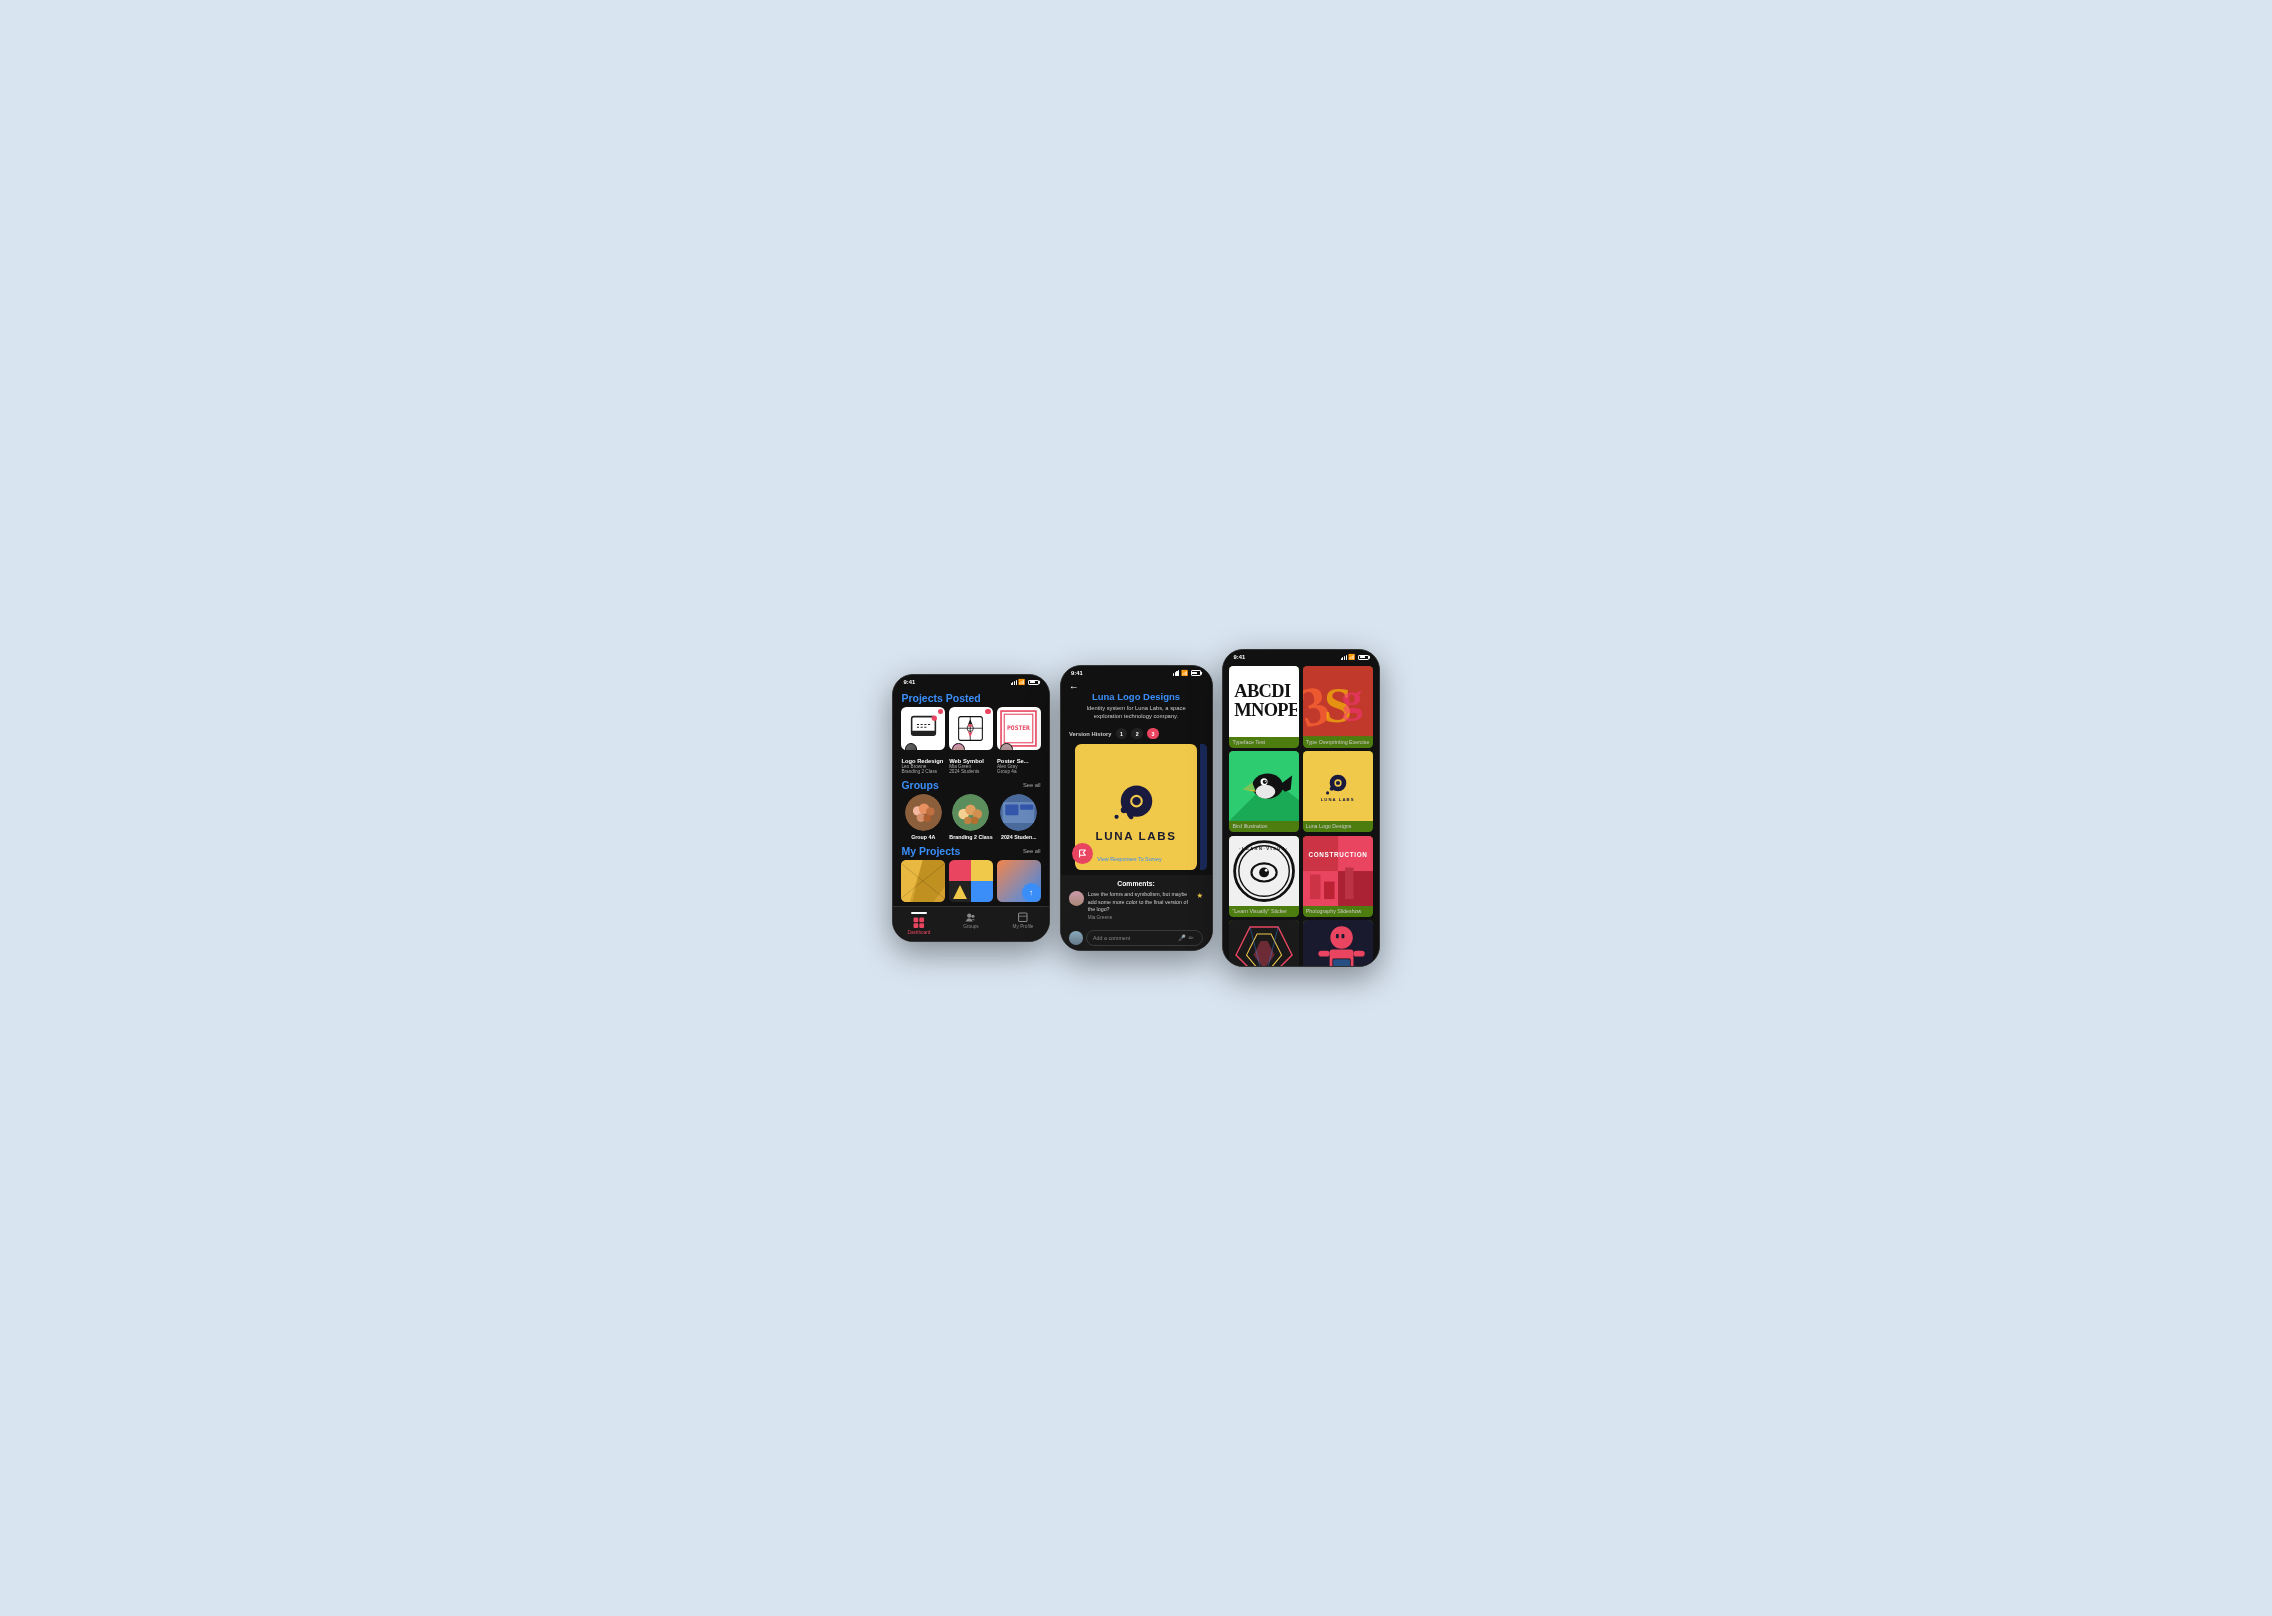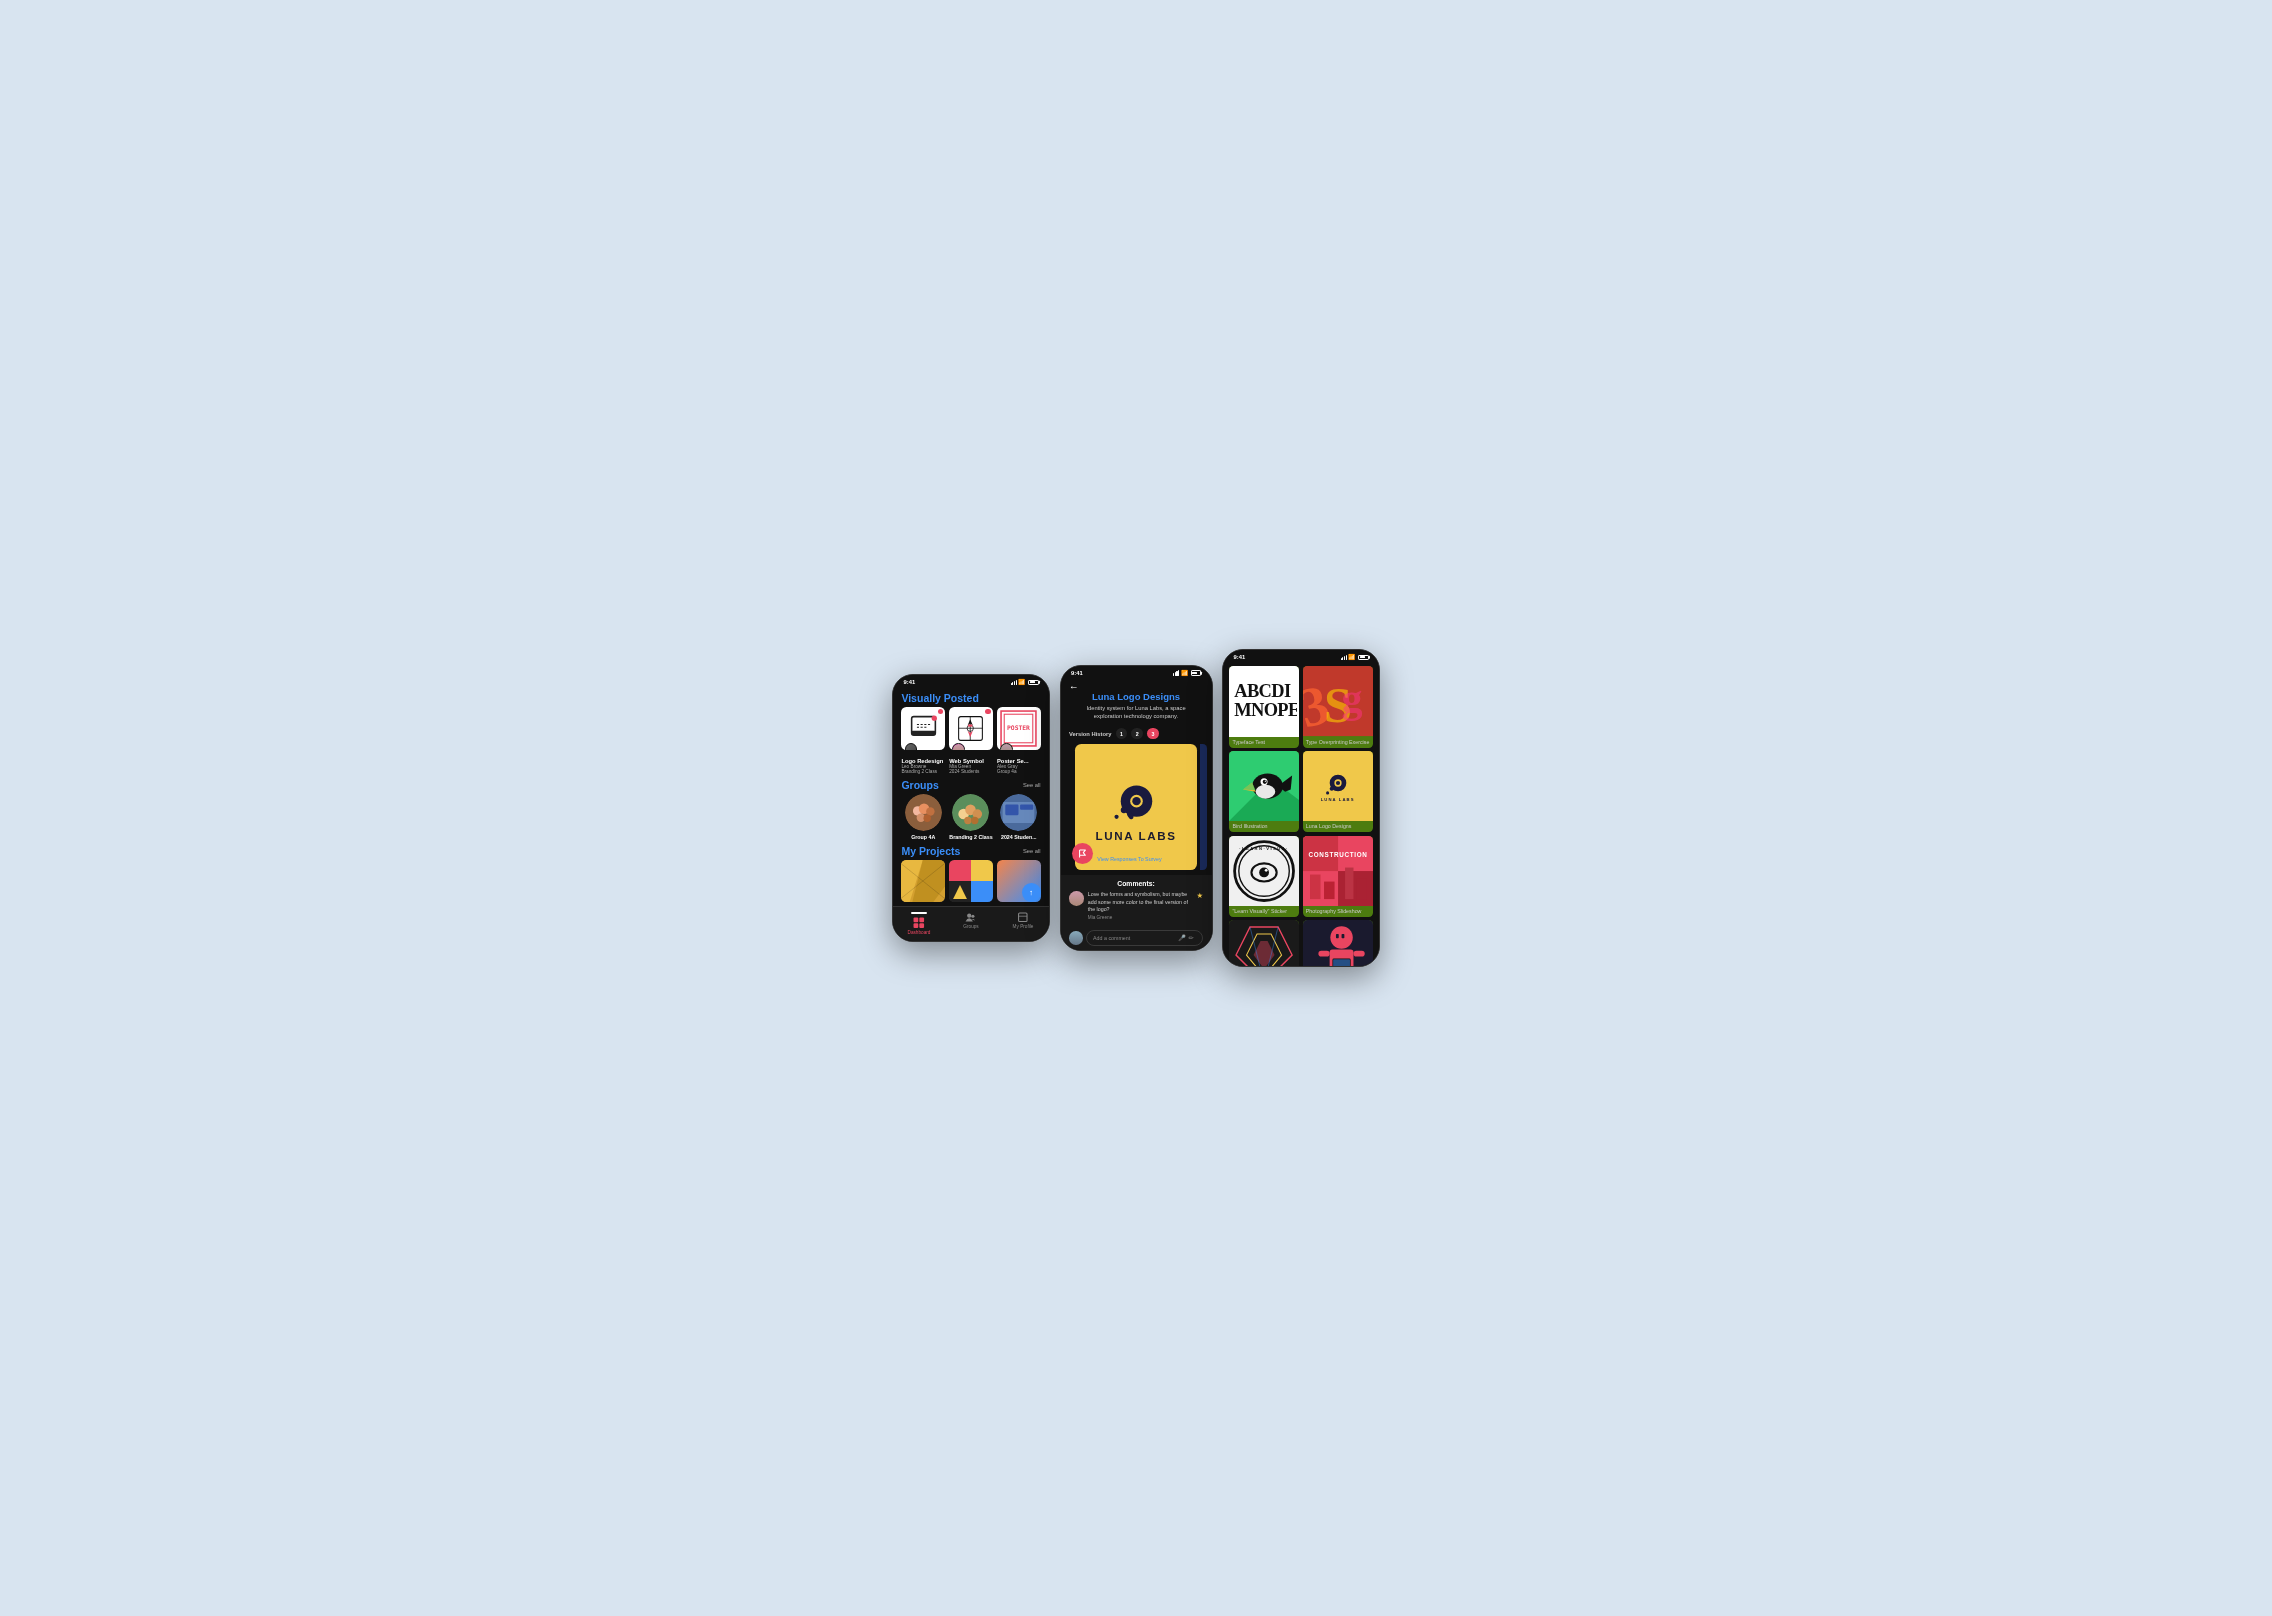--- a/index.html
+++ b/index.html
@@ -430,21 +430,21 @@
               <span style="height:4.2px"></span>
               <span style="height:5.3px"></span>
           </div>
           <span>📶</span>
           <div class="battery-icon">
               <div class="battery-fill"></div>
             </div>
         </div>
       </div>
 
-      <div class="section-title">Visually Posted</div>
+      <div class="section-title">Projects Posted</div>
       <div class="recently-posted-row">
 
         <div class="project-card">
           <div class="project-thumb">
             <div class="red-dot"></div>
             <div style="background:white;width:100%;height:100%;display:flex;align-items:center;justify-content:center;padding:4.2px;">
               <svg width="29" height="29" viewBox="0 0 55 55">
                 <rect x="5" y="5" width="45" height="35" rx="4" fill="none" stroke="#222" stroke-width="3"></rect>
                 <rect x="5" y="32" width="45" height="8" rx="2" fill="#222"></rect>
                 <line x1="15" y1="20" x2="40" y2="20" stroke="#222" stroke-width="2" stroke-dasharray="4,3"></line>

